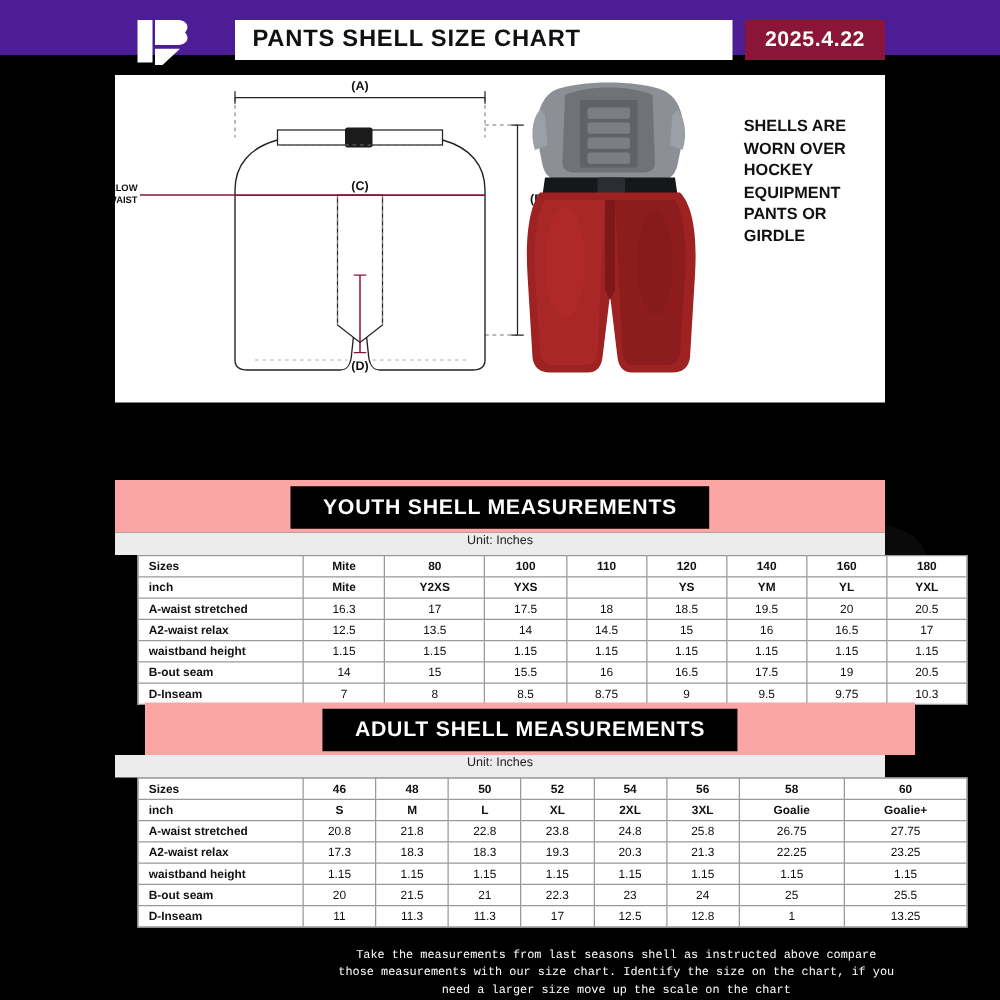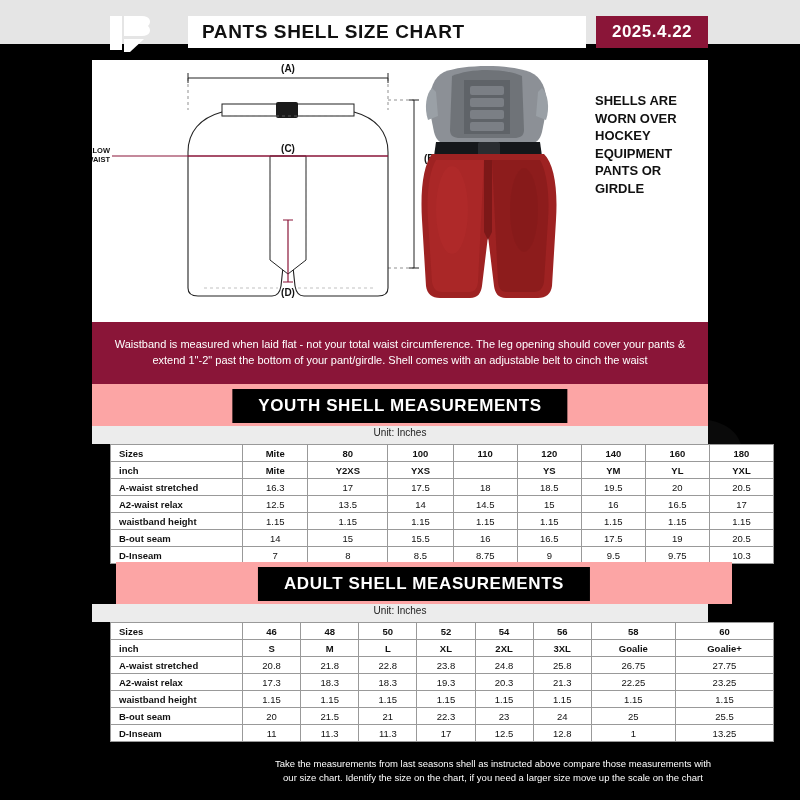--- a/index.html
+++ b/index.html
@@ -10,21 +10,21 @@
   }
   .page {
     position: relative;
     width: 800px; height: 800px;
     background: #000;
     overflow: hidden;
   }
   
   .header {
     position: absolute; top: 0; left: 0; width: 800px; height: 44px;
-    background: #e5e5e5;
+    background: #4c1d95;
   }
   .logo-mark {
     position: absolute; left: 108px; top: 14px;
     width: 46px; height: 38px;
   }
   .title-box {
     position: absolute; left: 188px; top: 16px;
     width: 398px; height: 32px;
     background: #fff;
     display: flex; align-items: center;
@@ -123,21 +123,21 @@
   .footer-logo {
     position: absolute; left: 104px; top: 12px;
     display: flex; align-items: center; gap: 6px;
   }
   .footer-logo-mark { width: 22px; height: 22px; }
   .footer-brand {
     color: #fff; font-size: 14px; font-weight: bold; letter-spacing: 2px;
   }
   .footer-text {
     position: absolute; left: 268px; top: 5px; width: 450px;
-    color: #fff; font-size: 9.5px; line-height: 1.45; text-align: center;
+    color: #fff; font-size: 9.5px; line-height: 1.45; text-align: center; font-family: Liberation Mono, monospace;
   }
   .wm {
     position: absolute; right: 40px; top: 370px;
     font-size: 210px; color: rgba(255,255,255,0.04);
     font-weight: bold; pointer-events: none;
   }
 </style>
 </head>
 <body>
 
@@ -250,23 +250,20 @@
         <path d="M344 100 L392 100 L386 222 C385 230 382 232 376 232 L350 232 C344 232 341 228 340 222 L336 160 C334 132 338 110 344 100 Z" fill="#aa2727"></path>
         <path d="M400 100 L448 100 C454 110 458 132 456 160 L452 222 C451 228 448 232 442 232 L416 232 C410 232 407 230 406 222 Z" fill="#8d1c1c"></path>
         <path d="M392 100 L400 100 L400 172 L396 180 L392 172 Z" fill="#7c1818"></path>
         <ellipse cx="360" cy="150" rx="16" ry="44" fill="#b32c2c" opacity=".5"></ellipse>
         <ellipse cx="432" cy="150" rx="14" ry="42" fill="#7f1a1a" opacity=".4"></ellipse>
       </g>
     </svg>
     <div class="shell-note">SHELLS ARE WORN OVER HOCKEY EQUIPMENT PANTS OR GIRDLE</div>
   </div>
 
-  <div class="instr-bar">
-    <div class="instr-text">Waistband is measured when laid flat - not your total waist circumference. The leg opening should cover your pants &amp; extend 1"-2" past the bottom of your pant/girdle. Shell comes with an adjustable belt to cinch the waist</div>
-  </div>
 
   <div class="section-wrap sec1">
     <div class="banner">YOUTH SHELL MEASUREMENTS</div>
   </div>
   <div class="unit-row unit1">Unit: Inches</div>
 
   <table class="sizes tbl1">
     <tbody>
       <tr class="headrow">
         <td class="rowlabel">Sizes</td>

